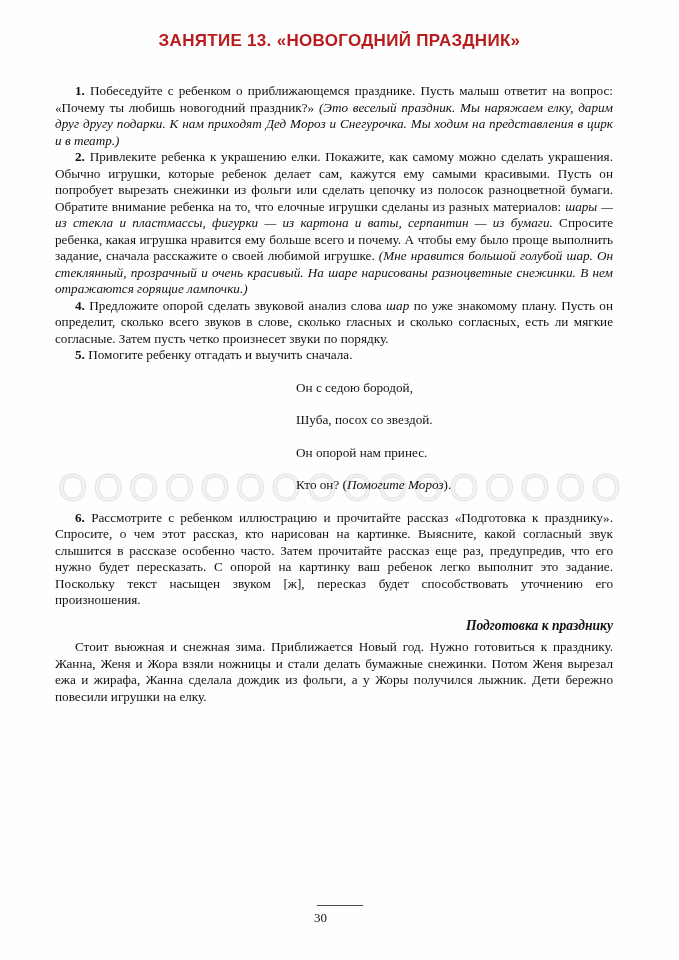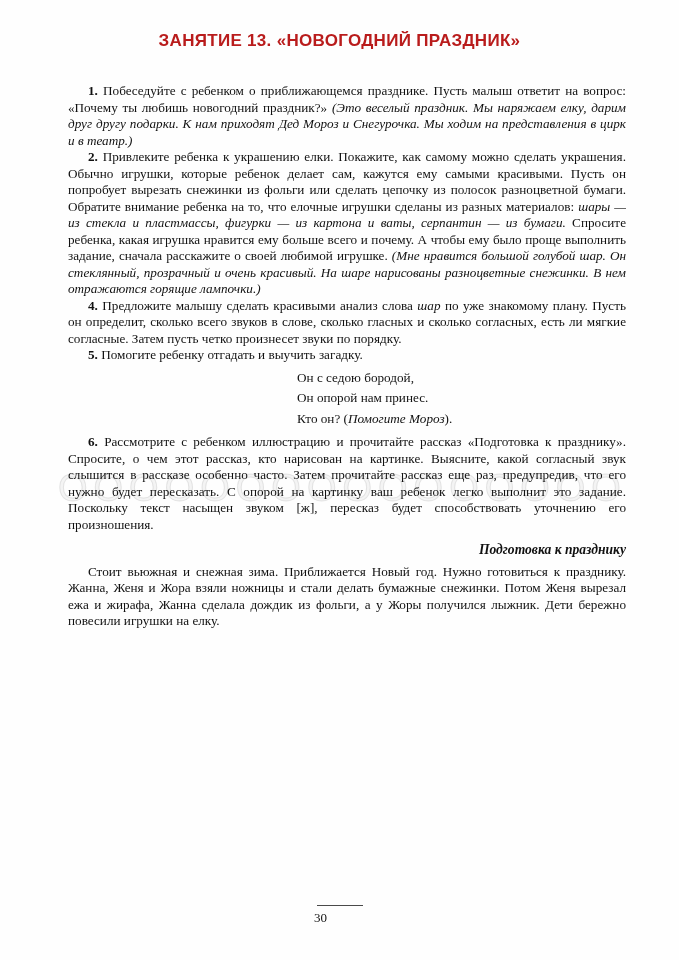--- a/index.html
+++ b/index.html
@@ -20,34 +20,34 @@
     left: 0; top: 31px; width: 679px;
     text-align: center;
     font-family: "Liberation Sans", sans-serif;
     font-weight: bold;
     font-size: 17px;
     letter-spacing: 0.3px;
     color: #b91c1c;
   }
   .content {
     position: absolute;
-    left: 68px; top: 83px; width: 558px;
+    left: 55px; top: 83px; width: 558px;
     font-size: 13.2px;
     line-height: 16.5px;
     text-align: justify;
   }
   .para { margin: 0; text-indent: 20px; }
   .num { font-weight: bold; }
   .ital { font-style: italic; }
   .riddle {
     margin: 6px 0 7px 225px;
     text-align: left;
     text-indent: 0;
   }
-  .riddle div { margin: 4px; }
+  .riddle div { margin: 16px; }
   .story-heading {
     margin: 9px 0 5px 0;
     text-indent: 0;
     text-align: right;
     font-weight: bold;
     font-style: italic;
     font-size: 13.6px;
   }
   .watermark {
     position: absolute;
@@ -83,26 +83,27 @@
 
   <div class="watermark">OOOOOOOOOOOOOOOOOO</div>
 
   <div class="content">
 
     <p class="para"><span class="num">1.</span><span> Побеседуйте с ребенком о приближающемся празднике. Пусть малыш ответит на вопрос: «Почему ты любишь новогодний праздник?» </span><span class="ital">(Это веселый праздник. Мы наряжаем елку, дарим друг другу подарки. К нам приходят Дед Мороз и Снегурочка. Мы ходим на представления в цирк и в театр.)</span></p>
 
     <p class="para"><span class="num">2.</span><span> Привлеките ребенка к украшению елки. Покажите, как самому можно сделать украшения. Обычно игрушки, которые ребенок делает сам, кажутся ему самыми красивыми. Пусть он попробует вырезать снежинки из фольги или сделать цепочку из полосок разноцветной бумаги. Обратите внимание ребенка на то, что елочные игрушки сделаны из разных материалов: </span><span class="ital">шары — из стекла и пластмассы, фигурки — из картона и ваты, серпантин — из бумаги.</span><span> Спросите ребенка, какая игрушка нравится ему больше всего и почему. А чтобы ему было проще выполнить задание, сначала расскажите о своей любимой игрушке. </span><span class="ital">(Мне нравится большой голубой шар. Он стеклянный, прозрачный и очень красивый. На шаре нарисованы разноцветные снежинки. В нем отражаются горящие лампочки.)</span></p>
 
 
-    <p class="para"><span class="num">4.</span><span> Предложите малышу сделать красивыми анализ слова </span><span class="ital">шар</span><span> по уже знакомому плану. Пусть он определит, сколько всего звуков в слове, сколько гласных и сколько согласных, есть ли мягкие согласные. Затем пусть четко произнесет звуки по порядку.</span></p>
+    <p class="para"><span class="num">4.</span><span> Предложите опорой сделать звуковой анализ слова </span><span class="ital">шар</span><span> по уже знакомому плану. Пусть он определит, сколько всего звуков в слове, сколько гласных и сколько согласных, есть ли мягкие согласные. Затем пусть четко произнесет звуки по порядку.</span></p>
 
-    <p class="para"><span class="num">5.</span><span> Помогите ребенку отгадать и выучить загадку.</span></p>
+    <p class="para"><span class="num">5.</span><span> Помогите ребенку отгадать и выучить сначала.</span></p>
 
     <div class="riddle">
       <div>Он с седою бородой,</div>
+      <div>Шуба, посох со звездой.</div>
       <div>Он опорой нам принес.</div>
       <div><span>Кто он? (</span><span class="ital">Помогите Мороз</span><span>).</span></div>
     </div>
 
     <p class="para"><span class="num">6.</span><span> Рассмотрите с ребенком иллюстрацию и прочитайте рассказ «Подготовка к празднику». Спросите, о чем этот рассказ, кто нарисован на картинке. Выясните, какой согласный звук слышится в рассказе особенно часто. Затем прочитайте рассказ еще раз, предупредив, что его нужно будет пересказать. С опорой на картинку ваш ребенок легко выполнит это задание. Поскольку текст насыщен звуком [ж], пересказ будет способствовать уточнению его произношения.</span></p>
 
     <p class="para story-heading">Подготовка к празднику</p>
 
     <p class="para">Стоит вьюжная и снежная зима. Приближается Новый год. Нужно готовиться к празднику. Жанна, Женя и Жора взяли ножницы и стали делать бумажные снежинки. Потом Женя вырезал ежа и жирафа, Жанна сделала дождик из фольги, а у Жоры получился лыжник. Дети бережно повесили игрушки на елку.</p>
 

